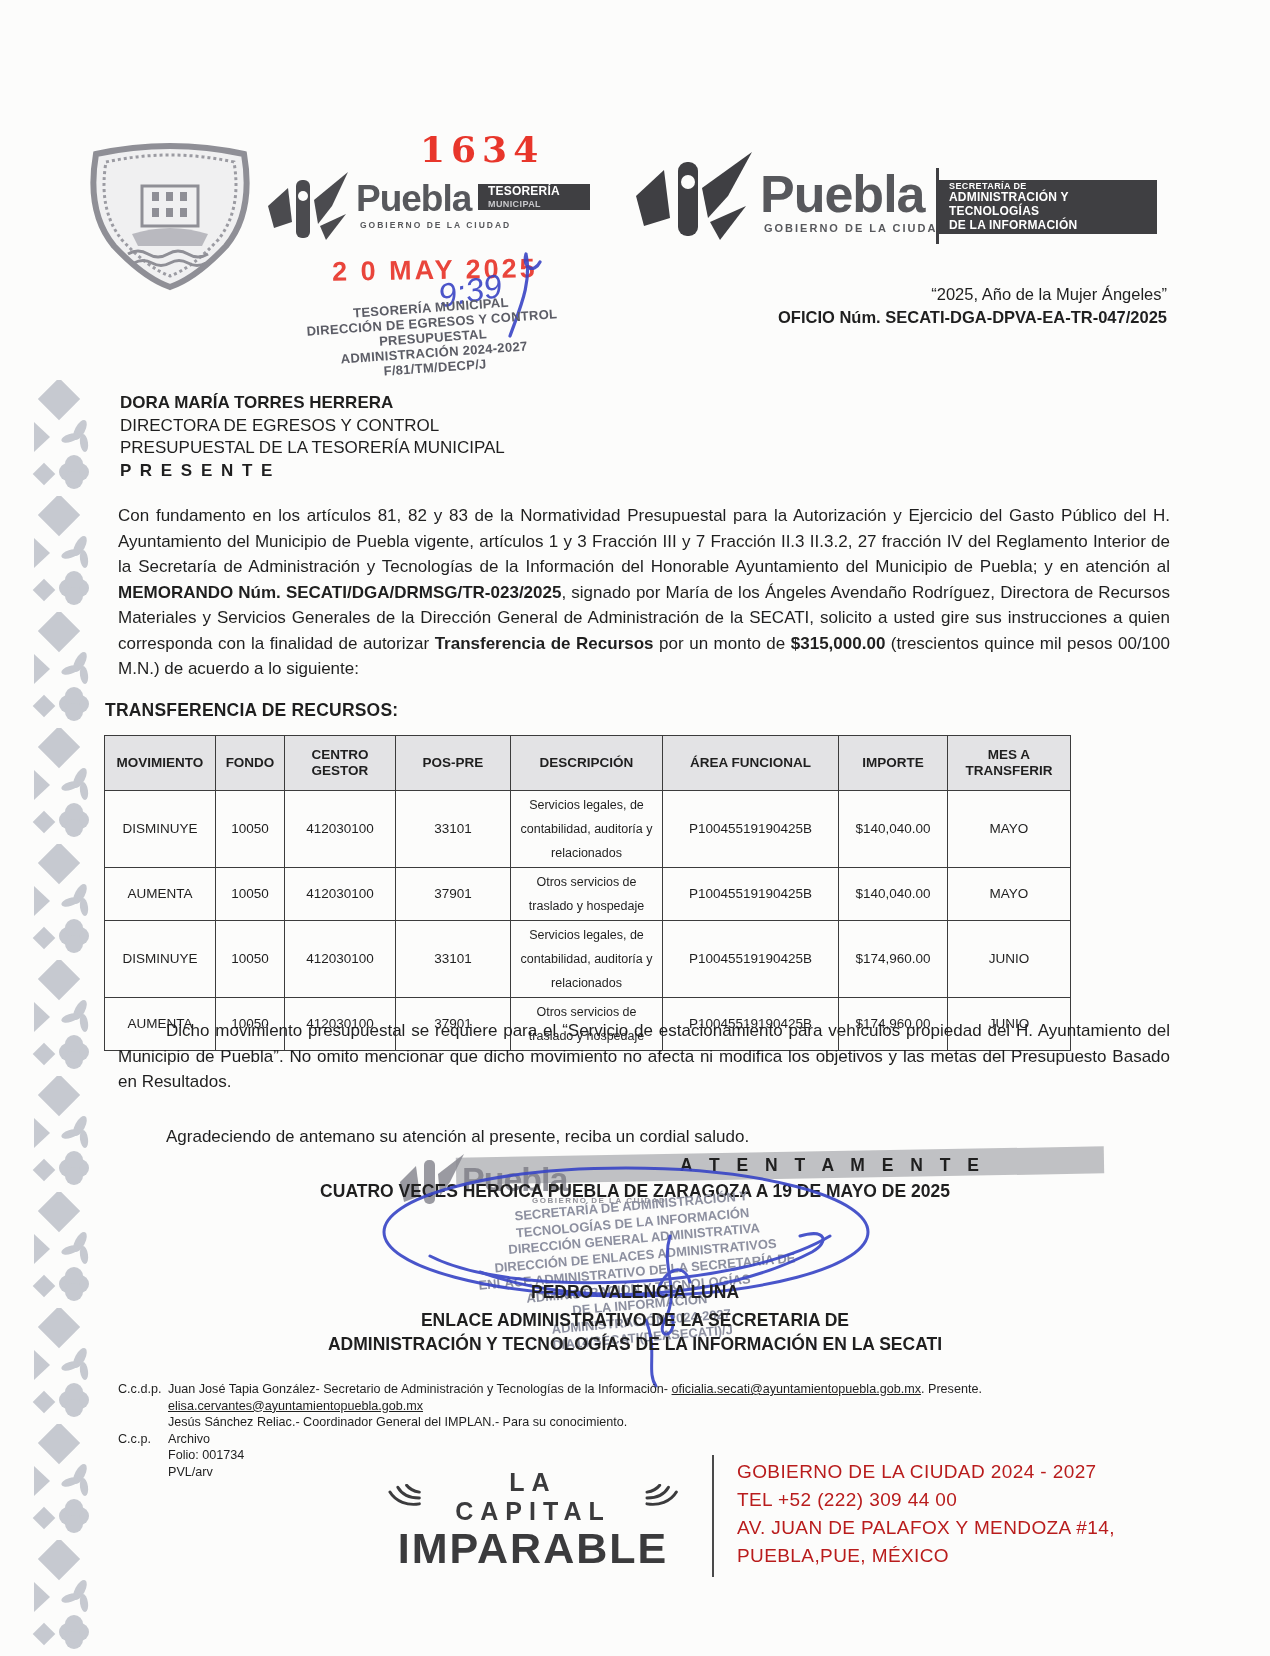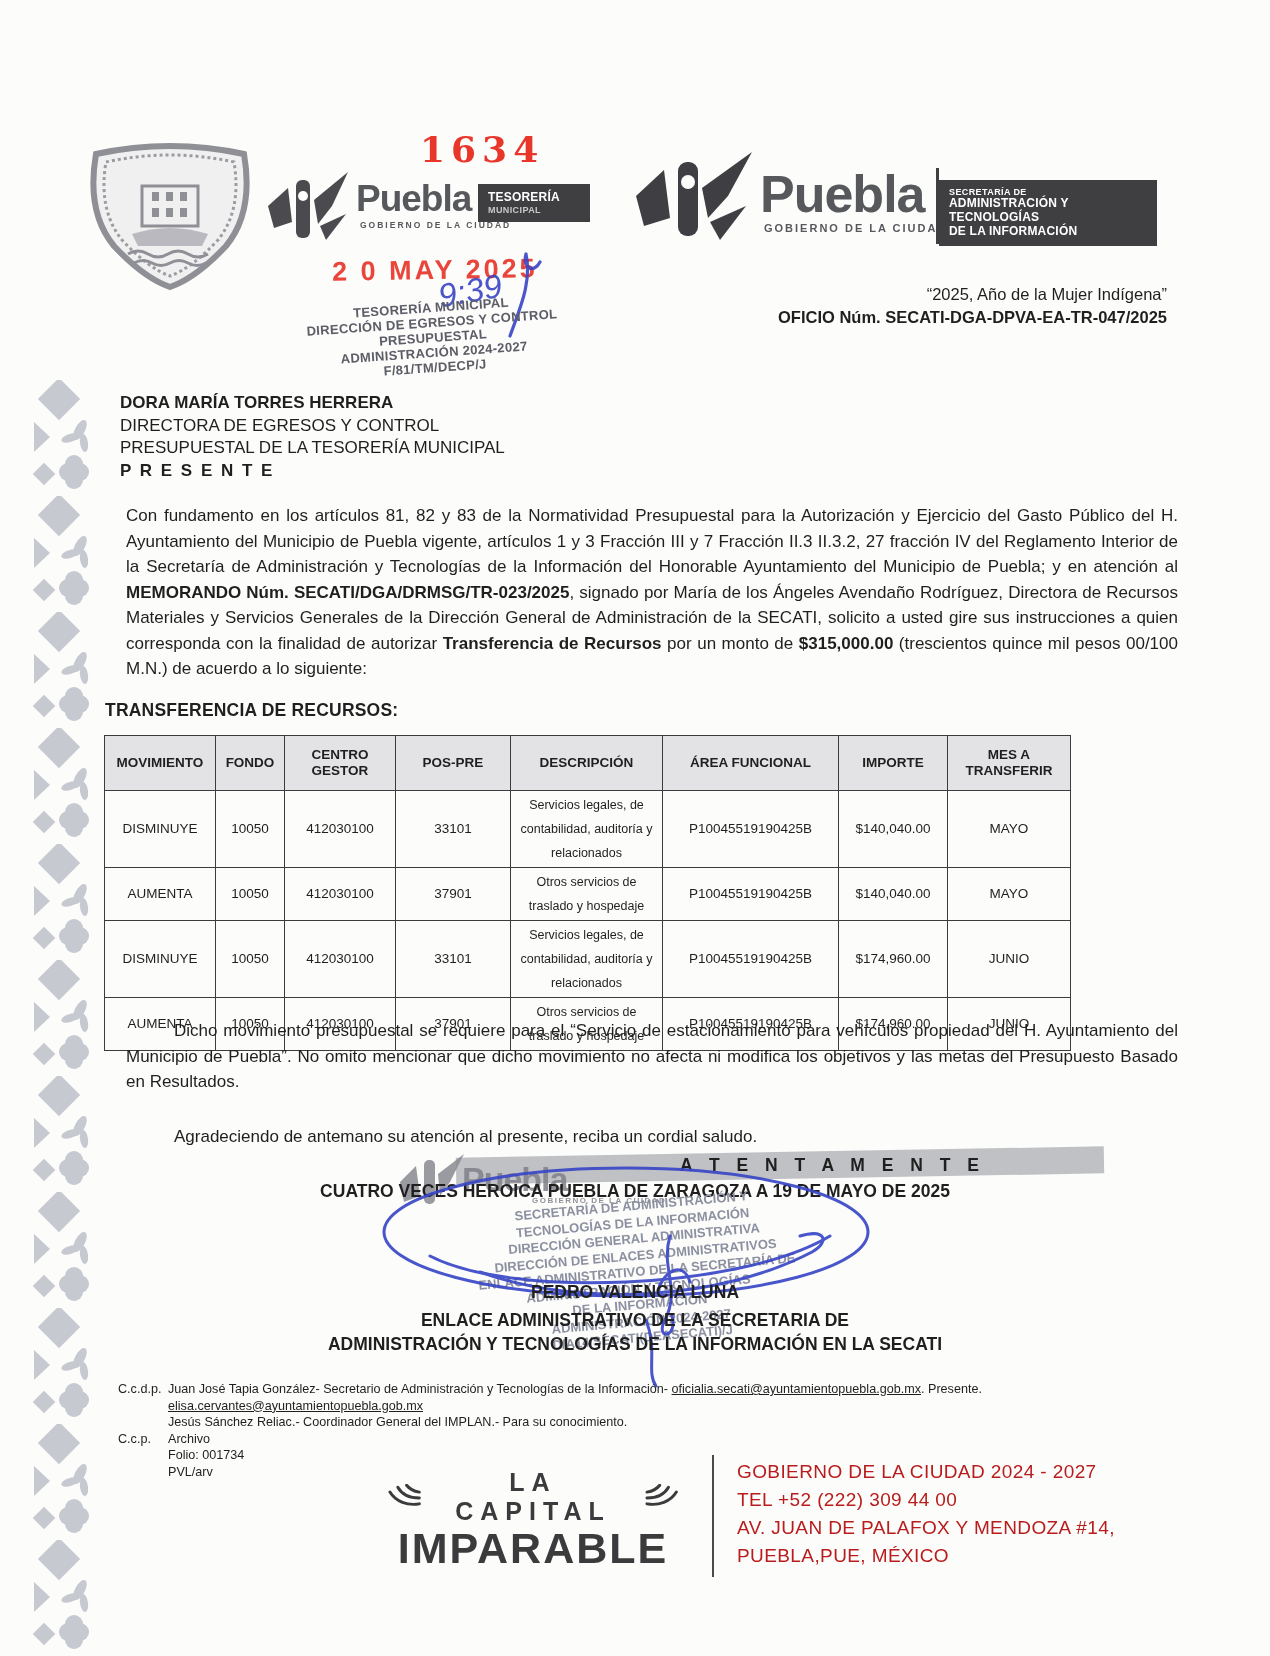--- a/index.html
+++ b/index.html
@@ -7,32 +7,32 @@
         font-family:"Liberation Sans",sans-serif;color:#1f1f1f;overflow:hidden;}
   .abs{position:absolute;}
   .b{font-weight:bold;}
   
   .talavera{left:16px;top:380px;width:92px;height:1276px;display:flex;flex-direction:column;overflow:hidden;}
   
   .folio-red{left:420px;top:128px;font-family:"DejaVu Serif",serif;font-weight:bold;font-size:36px;
              letter-spacing:6px;color:#e8362b;}
   .logo-brand{font-weight:bold;color:#57585c;letter-spacing:-1px;}
   .logo-sub{font-weight:bold;color:#57585c;letter-spacing:2px;}
-  .badge-dark{background:#3f3f42;color:#fff;padding:7px 10px;line-height:1.15;}
+  .badge-dark{background:#3f3f42;color:#fff;padding:1px 10px;line-height:1.15;}
   .badge-dark .s1{font-size:9px;font-weight:bold;letter-spacing:.4px;}
   .badge-dark .s2{font-size:12px;font-weight:bold;letter-spacing:.2px;}
   .date-red{left:332px;top:255px;color:#e8362b;font-weight:bold;font-size:27px;letter-spacing:3px;
             transform:rotate(-1deg);opacity:.92;}
   .time-blue{left:438px;top:272px;color:#3944c4;font-size:33px;font-style:italic;transform:rotate(-10deg);opacity:.9;}
   .stamp-gray{left:268px;top:300px;width:330px;text-align:center;color:#5c5d66;font-weight:bold;
               font-size:13px;line-height:15px;transform:rotate(-4deg);letter-spacing:.3px;}
   .hdr-right{right:103px;top:283px;text-align:right;font-size:16.5px;line-height:23px;}
   
   .recipient{left:120px;top:392px;font-size:17px;line-height:22.5px;}
-  .para{left:118px;width:1052px;font-size:17px;line-height:25.5px;text-align:justify;margin-left:8px;}
+  .para{left:118px;width:1052px;font-size:17px;line-height:25.5px;text-align:justify;}
   .h-table{left:105px;top:700px;font-size:17.5px;font-weight:bold;letter-spacing:.2px;}
   
   table.mov{border-collapse:collapse;table-layout:fixed;width:966px;}
   table.mov th,table.mov td{border:1.6px solid #3c3c3c;text-align:center;vertical-align:middle;padding:2px 3px;}
   table.mov th{background:#e3e3e5;font-size:13.5px;line-height:16px;height:50px;}
   table.mov td{font-size:13.5px;line-height:24px;height:34px;}
   table.mov td:nth-child(5){font-size:12.5px;}
   
   .smudge{background:rgba(110,112,120,.42);}
   .stamp-puebla{color:#808089;font-weight:bold;}
@@ -273,21 +273,21 @@
   <div class="abs logo-brand" style="left:760px;top:164px;font-size:52px">Puebla</div>
   <div class="abs logo-sub" style="left:764px;top:222px;font-size:11px">GOBIERNO DE LA CIUDAD</div>
   <div class="abs" style="left:936px;top:168px;width:3px;height:76px;background:#3f3f42"></div>
   <div class="abs badge-dark" style="left:939px;top:180px;width:198px">
     <div class="s1">SECRETARÍA DE</div>
     <div class="s2">ADMINISTRACIÓN Y TECNOLOGÍAS</div>
     <div class="s2">DE LA INFORMACIÓN</div>
   </div>
 
   <div class="abs hdr-right">
-    <div>“2025, Año de la Mujer Indígena”</div>
+    <div>“2025, Año de la Mujer Ángeles”</div>
     <div class="b">OFICIO Núm. SECATI-DGA-DPVA-EA-TR-047/2025</div>
   </div>
 
   <div class="abs recipient">
     <div class="b">DORA MARÍA TORRES HERRERA</div>
     <div>DIRECTORA DE EGRESOS Y CONTROL</div>
     <div>PRESUPUESTAL DE LA TESORERÍA MUNICIPAL</div>
     <div class="b" style="letter-spacing:2px">P R E S E N T E</div>
   </div>
 

